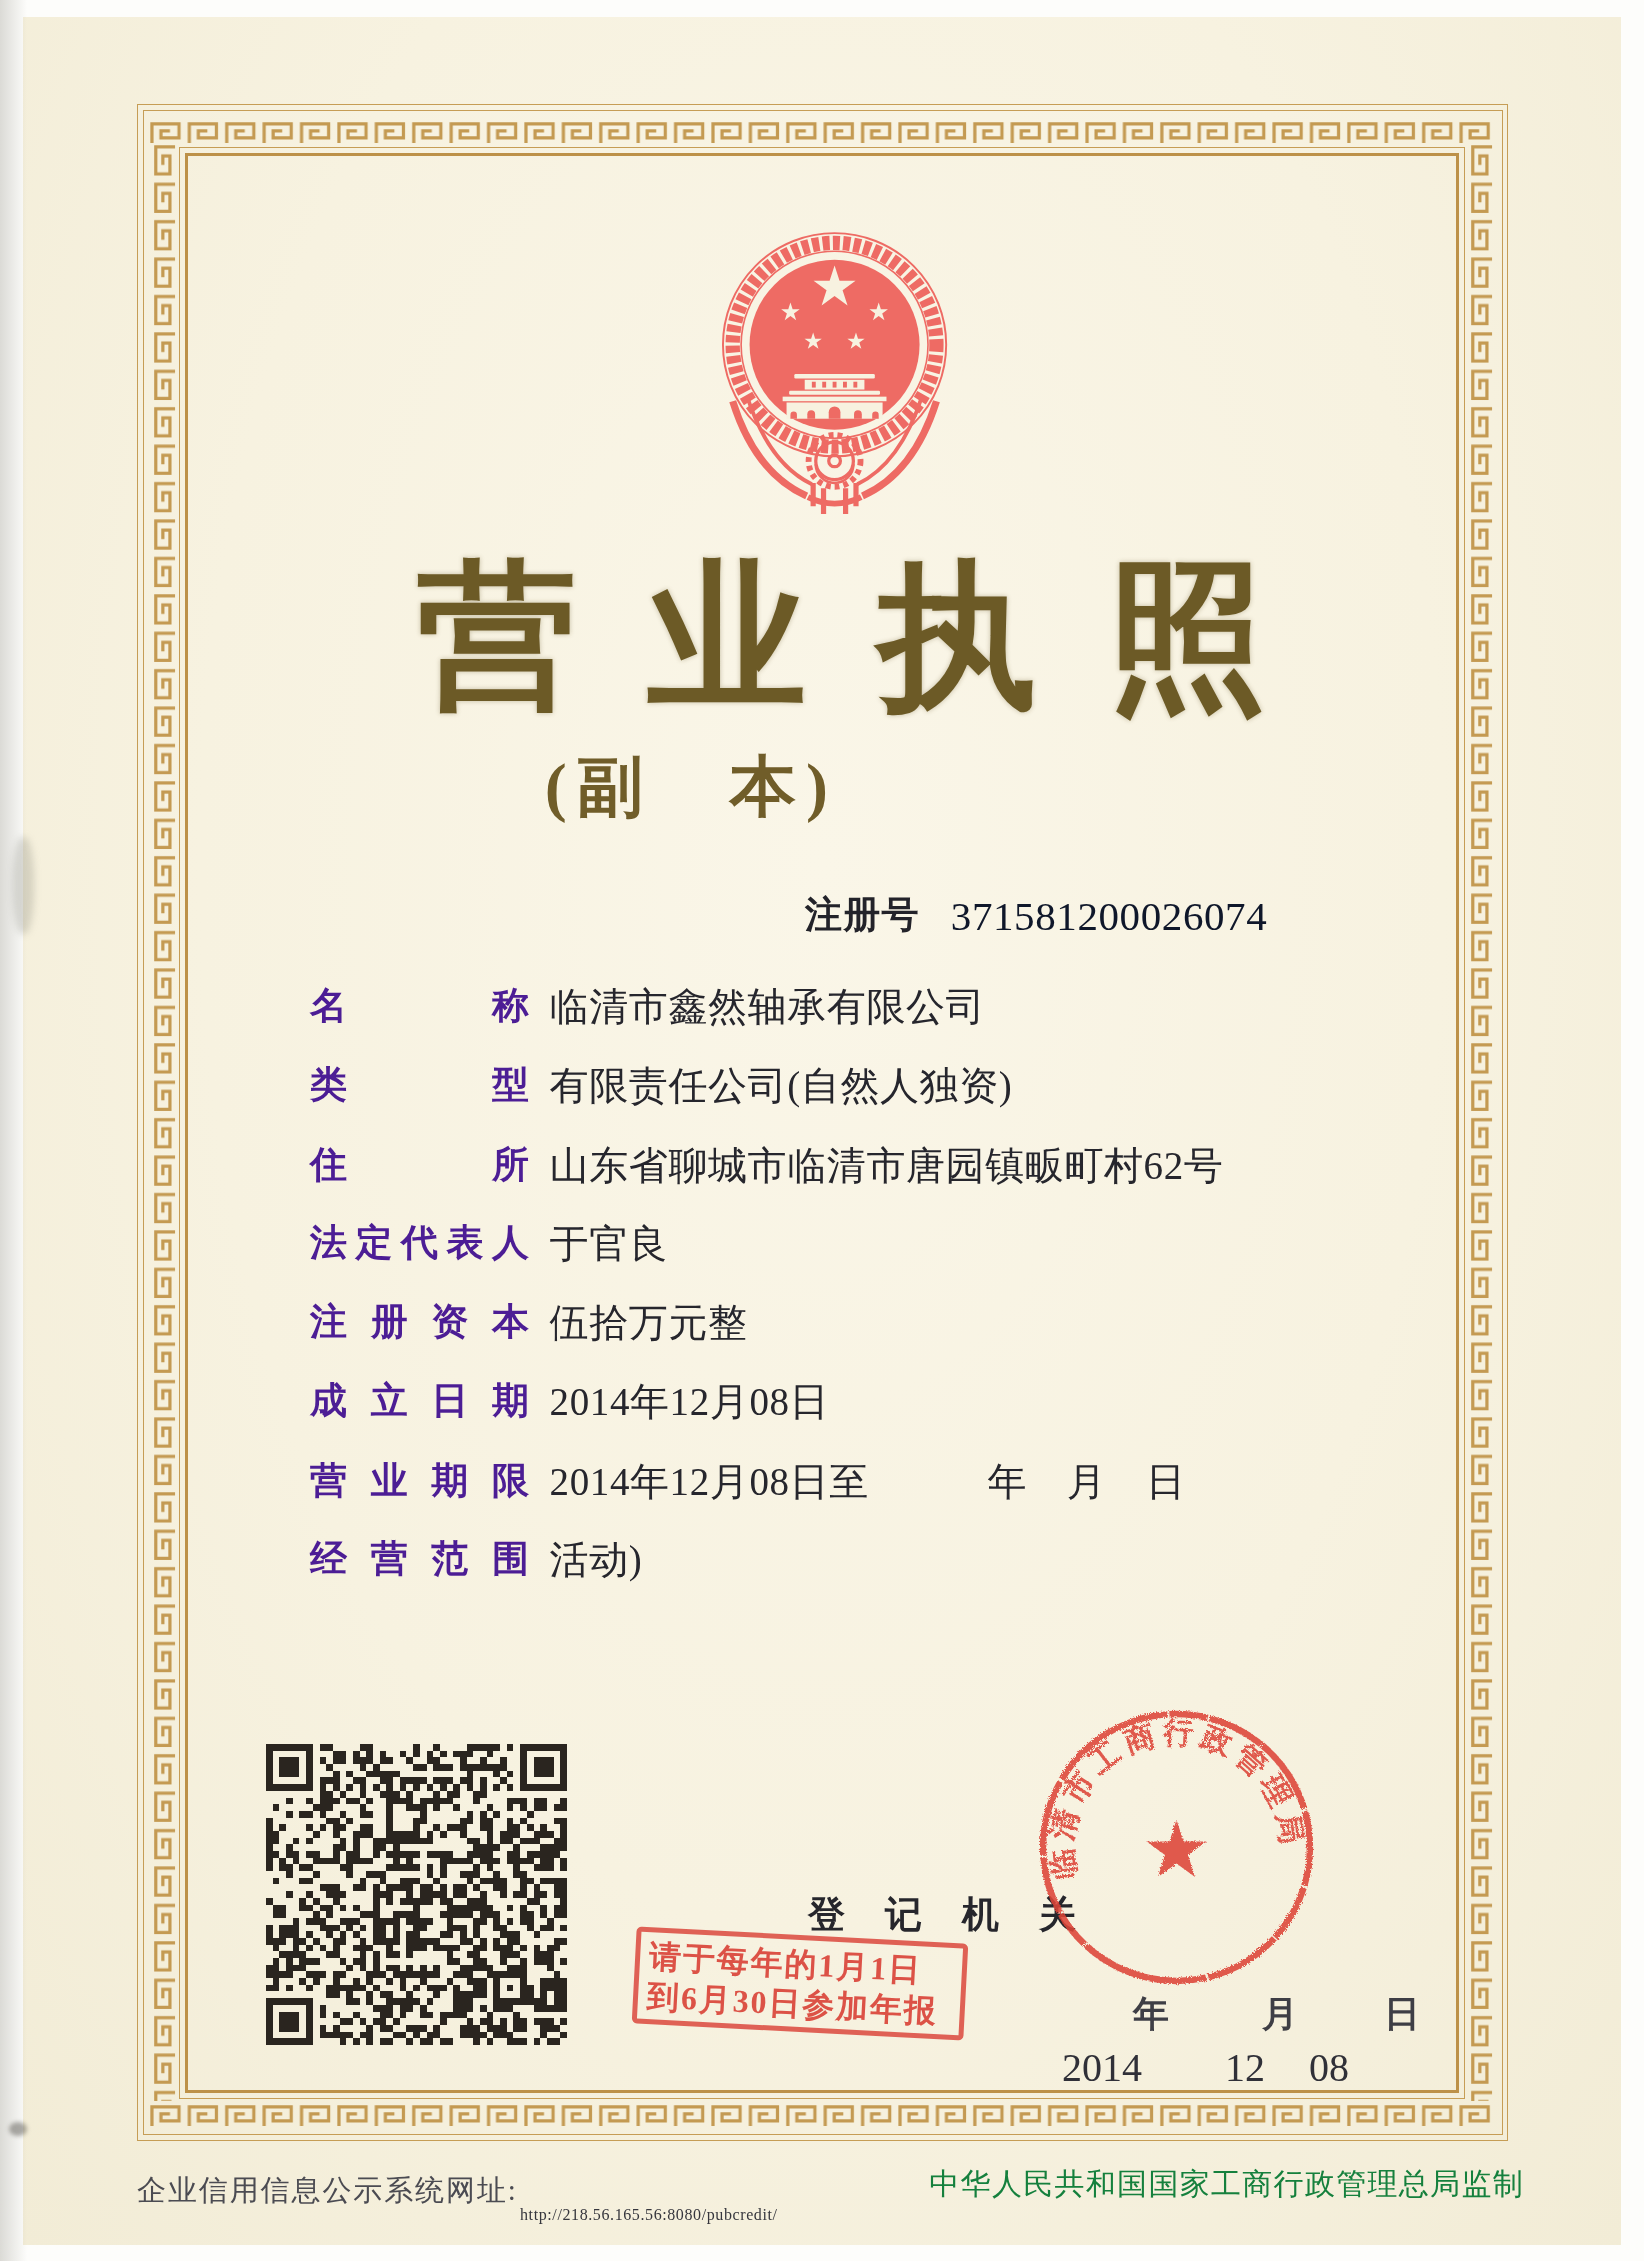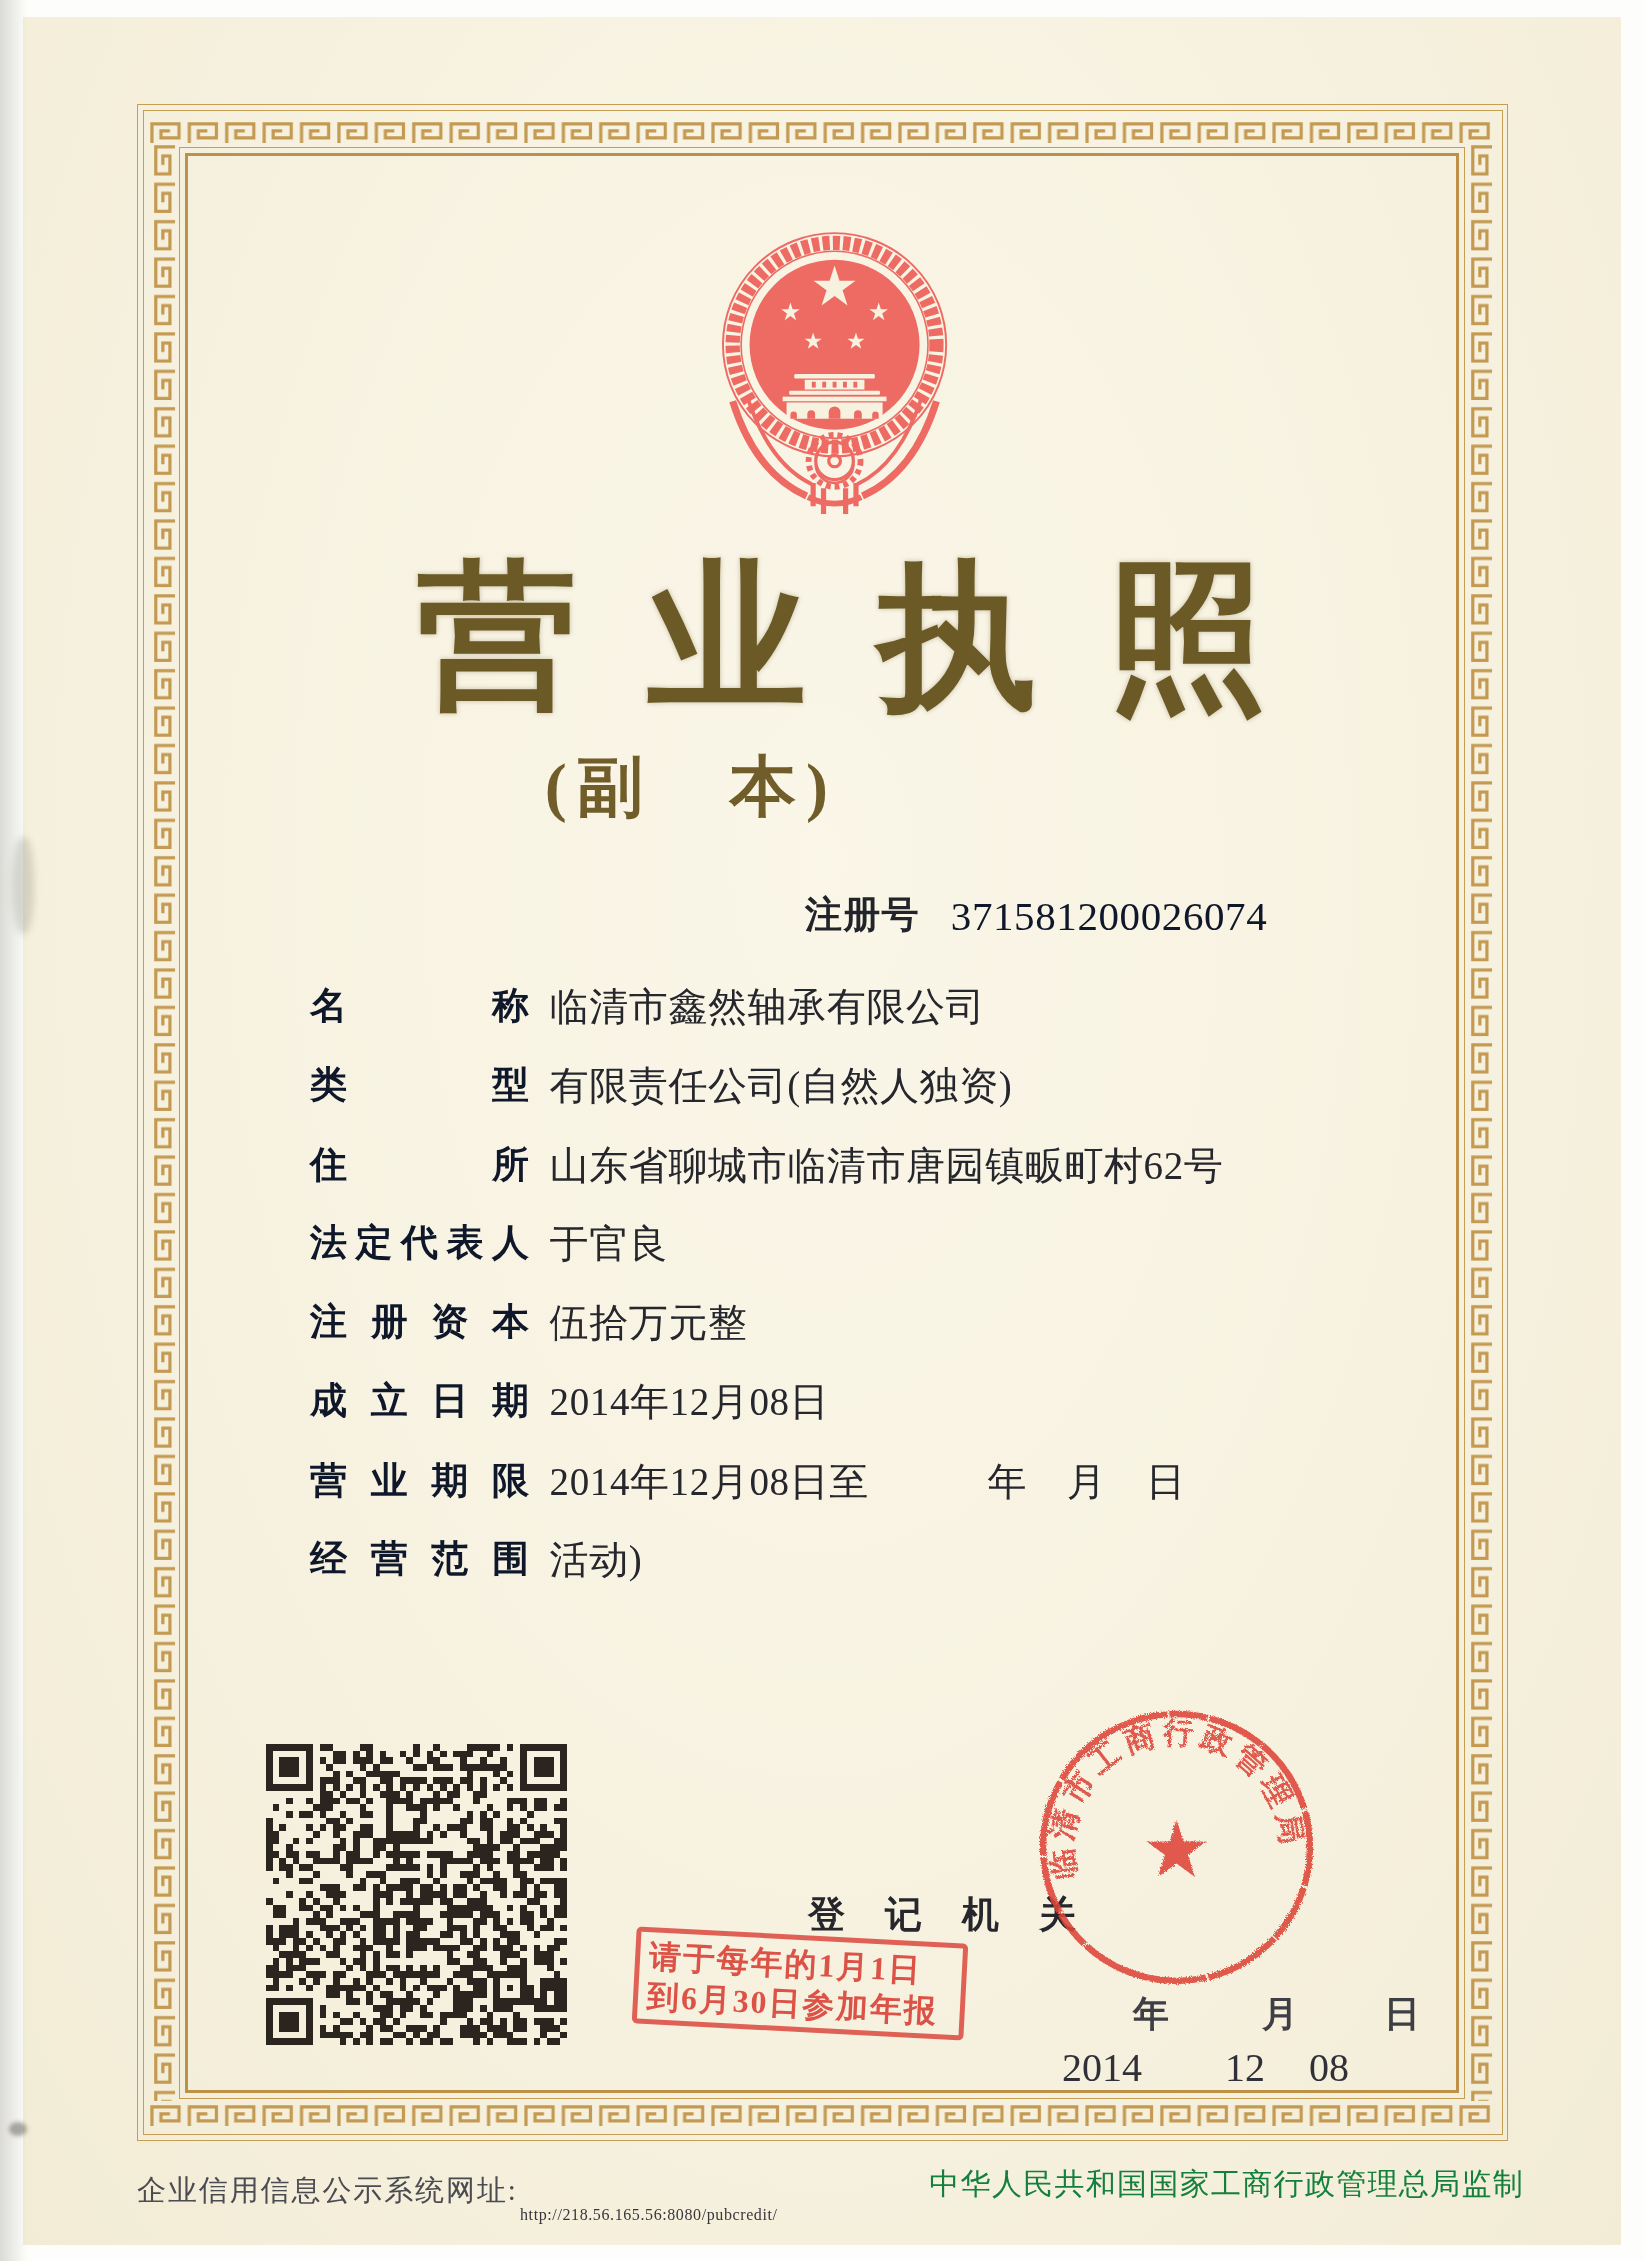--- a/index.html
+++ b/index.html
@@ -43,21 +43,21 @@
   .regno-label{display:inline-block;font-weight:700;font-size:37px;color:#23232a;
     letter-spacing:1.3px;vertical-align:top;line-height:1.1;}
   .regno-value{display:inline-block;margin-left:28px;
     font-family:"Liberation Serif","DejaVu Serif",serif;
     font-size:41px;color:#0f172a;letter-spacing:0.6px;vertical-align:top;line-height:1.05;}
 
   
   .fields{left:310px;top:986px;width:1174px;}
   .field-row{position:absolute;left:0;white-space:nowrap;}
   .field-label{display:inline-block;width:219px;font-weight:700;font-size:37px;
-    color:#0f172a;line-height:1.1;text-align:justify;text-align-last:justify;vertical-align:top;}
+    color:#4c1d95;line-height:1.1;text-align:justify;text-align-last:justify;vertical-align:top;}
   .field-value{display:inline-block;margin-left:20.6px;
     font-family:"Liberation Serif","DejaVu Serif",serif;
     font-size:39px;color:#26262d;letter-spacing:0.6px;line-height:1.06;vertical-align:top;}
   .scope-line{white-space:nowrap;line-height:41px;}
 
   
   .registry-label{left:808px;top:1890px;width:268px;font-weight:700;font-size:37px;
     color:#26262c;text-align:justify;text-align-last:justify;}
   .qr-svg{left:266px;top:1744px;width:301px;height:301px;}
   .seal-svg{left:1036px;top:1707px;width:281px;height:281px;opacity:.88;}

